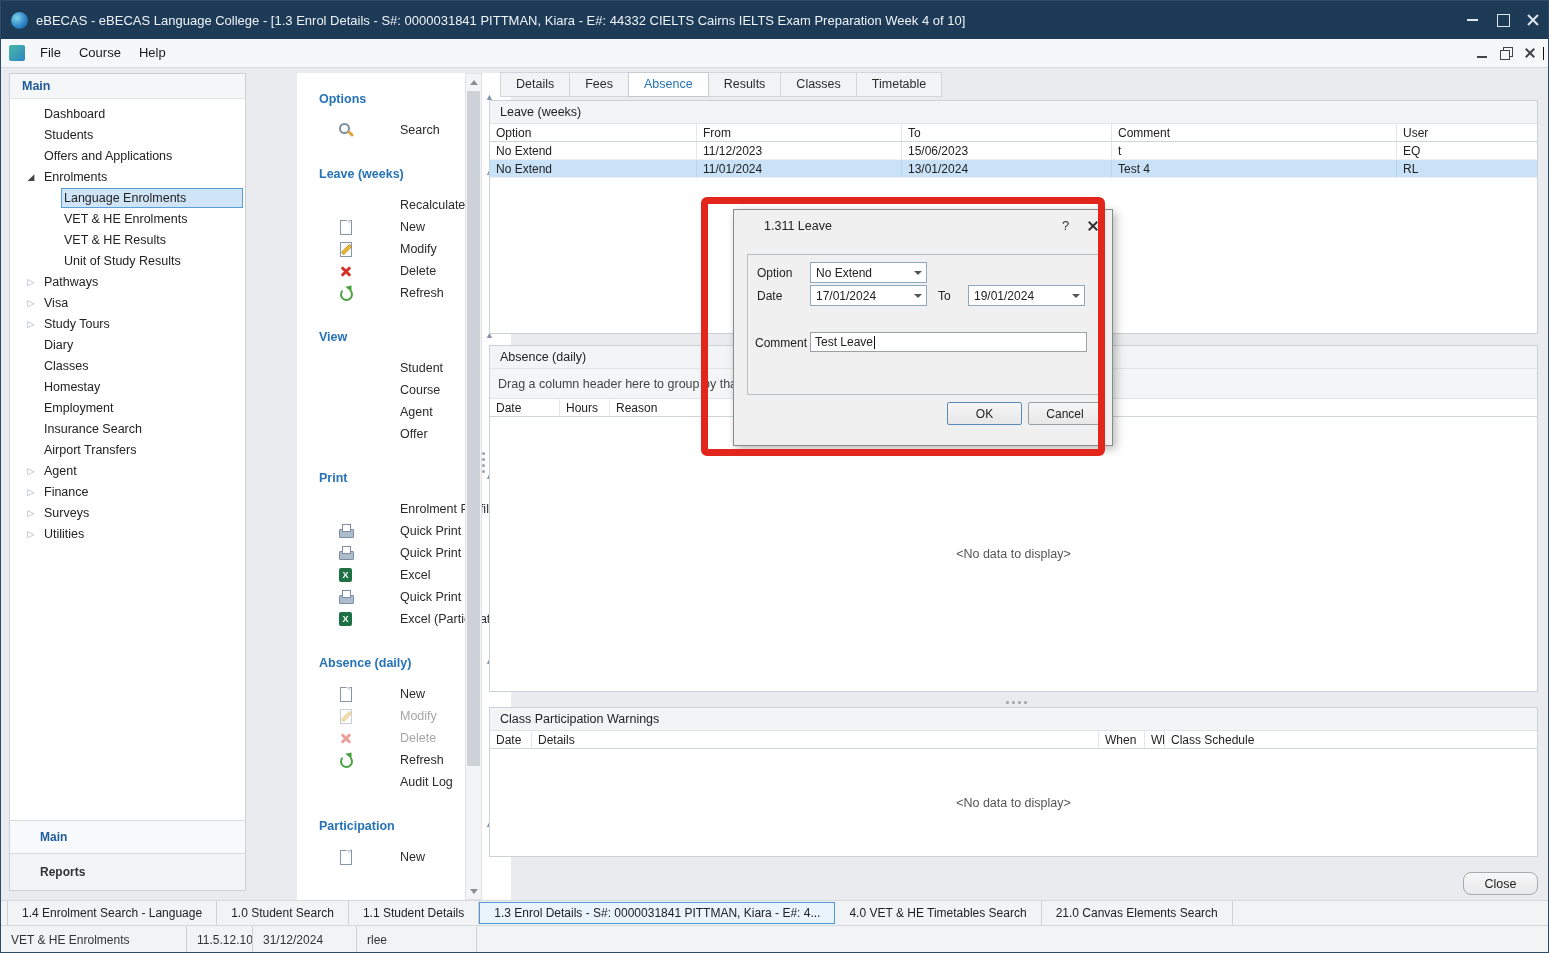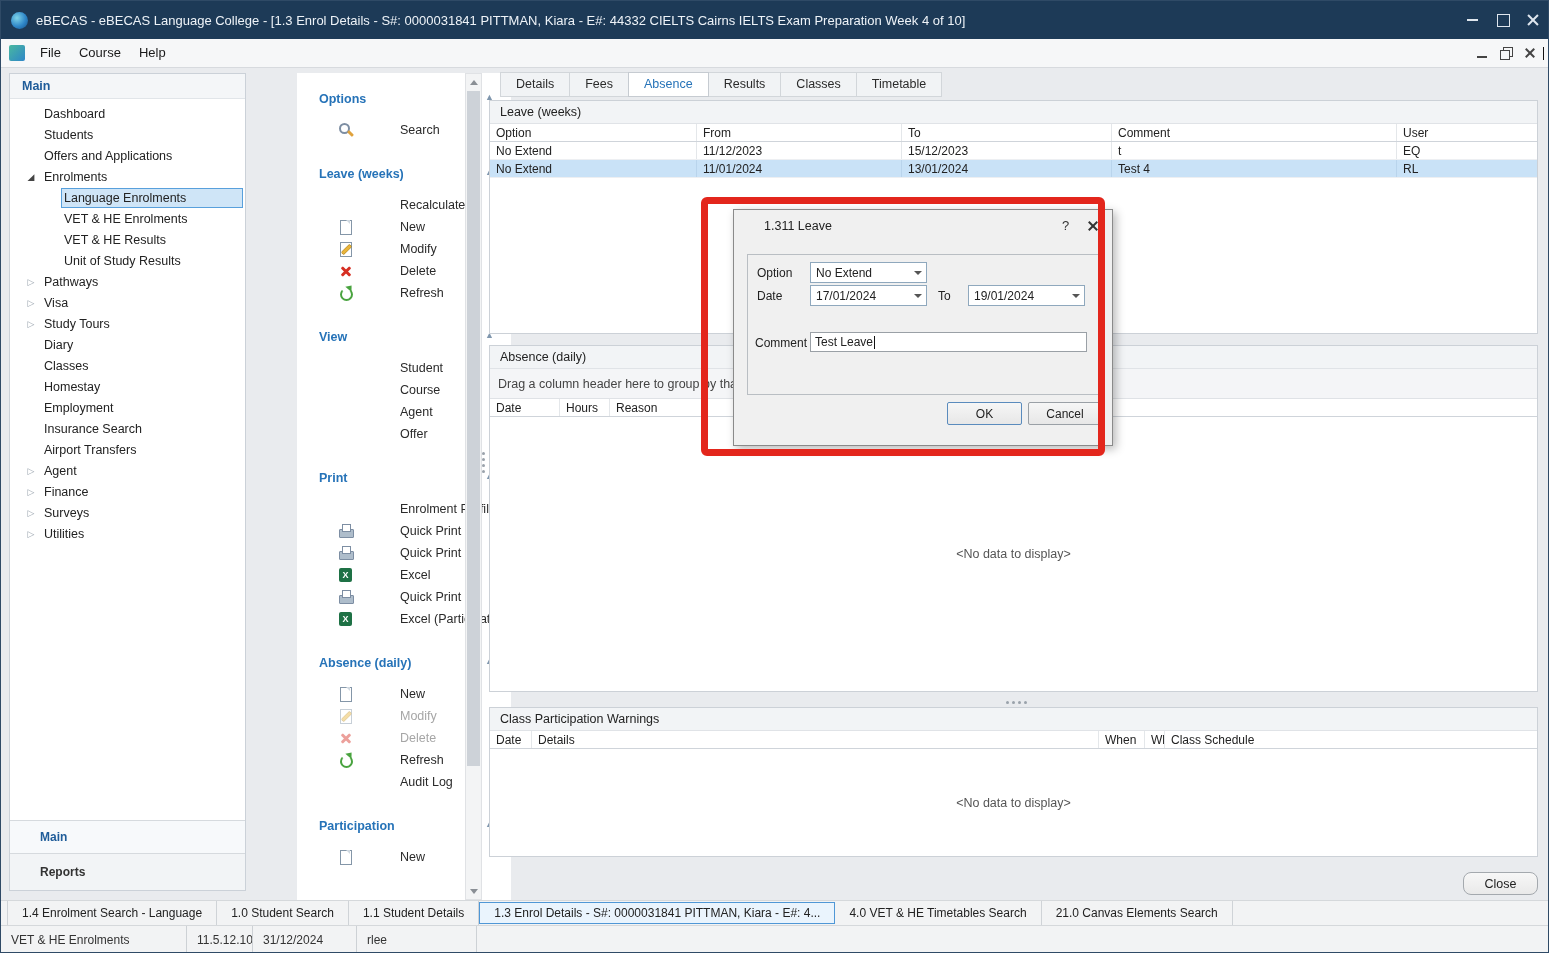--- a/index.html
+++ b/index.html
@@ -439,21 +439,21 @@
         <div class="ghead">
           <span class="gcell c0">Option</span>
           <span class="gcell c1">From</span>
           <span class="gcell c2">To</span>
           <span class="gcell c3">Comment</span>
           <span class="gcell c4">User</span>
         </div>
         <div class="grow">
           <span class="gcell c0">No Extend</span>
           <span class="gcell c1">11/12/2023</span>
-          <span class="gcell c2">15/12/2023</span>
+          <span class="gcell c2">15/06/2023</span>
           <span class="gcell c3">t</span>
           <span class="gcell c4">EQ</span>
         </div>
         <div class="grow selected">
           <span class="gcell c0">No Extend</span>
           <span class="gcell c1">11/01/2024</span>
           <span class="gcell c2">13/01/2024</span>
           <span class="gcell c3">Test 4</span>
           <span class="gcell c4">RL</span>
         </div>

